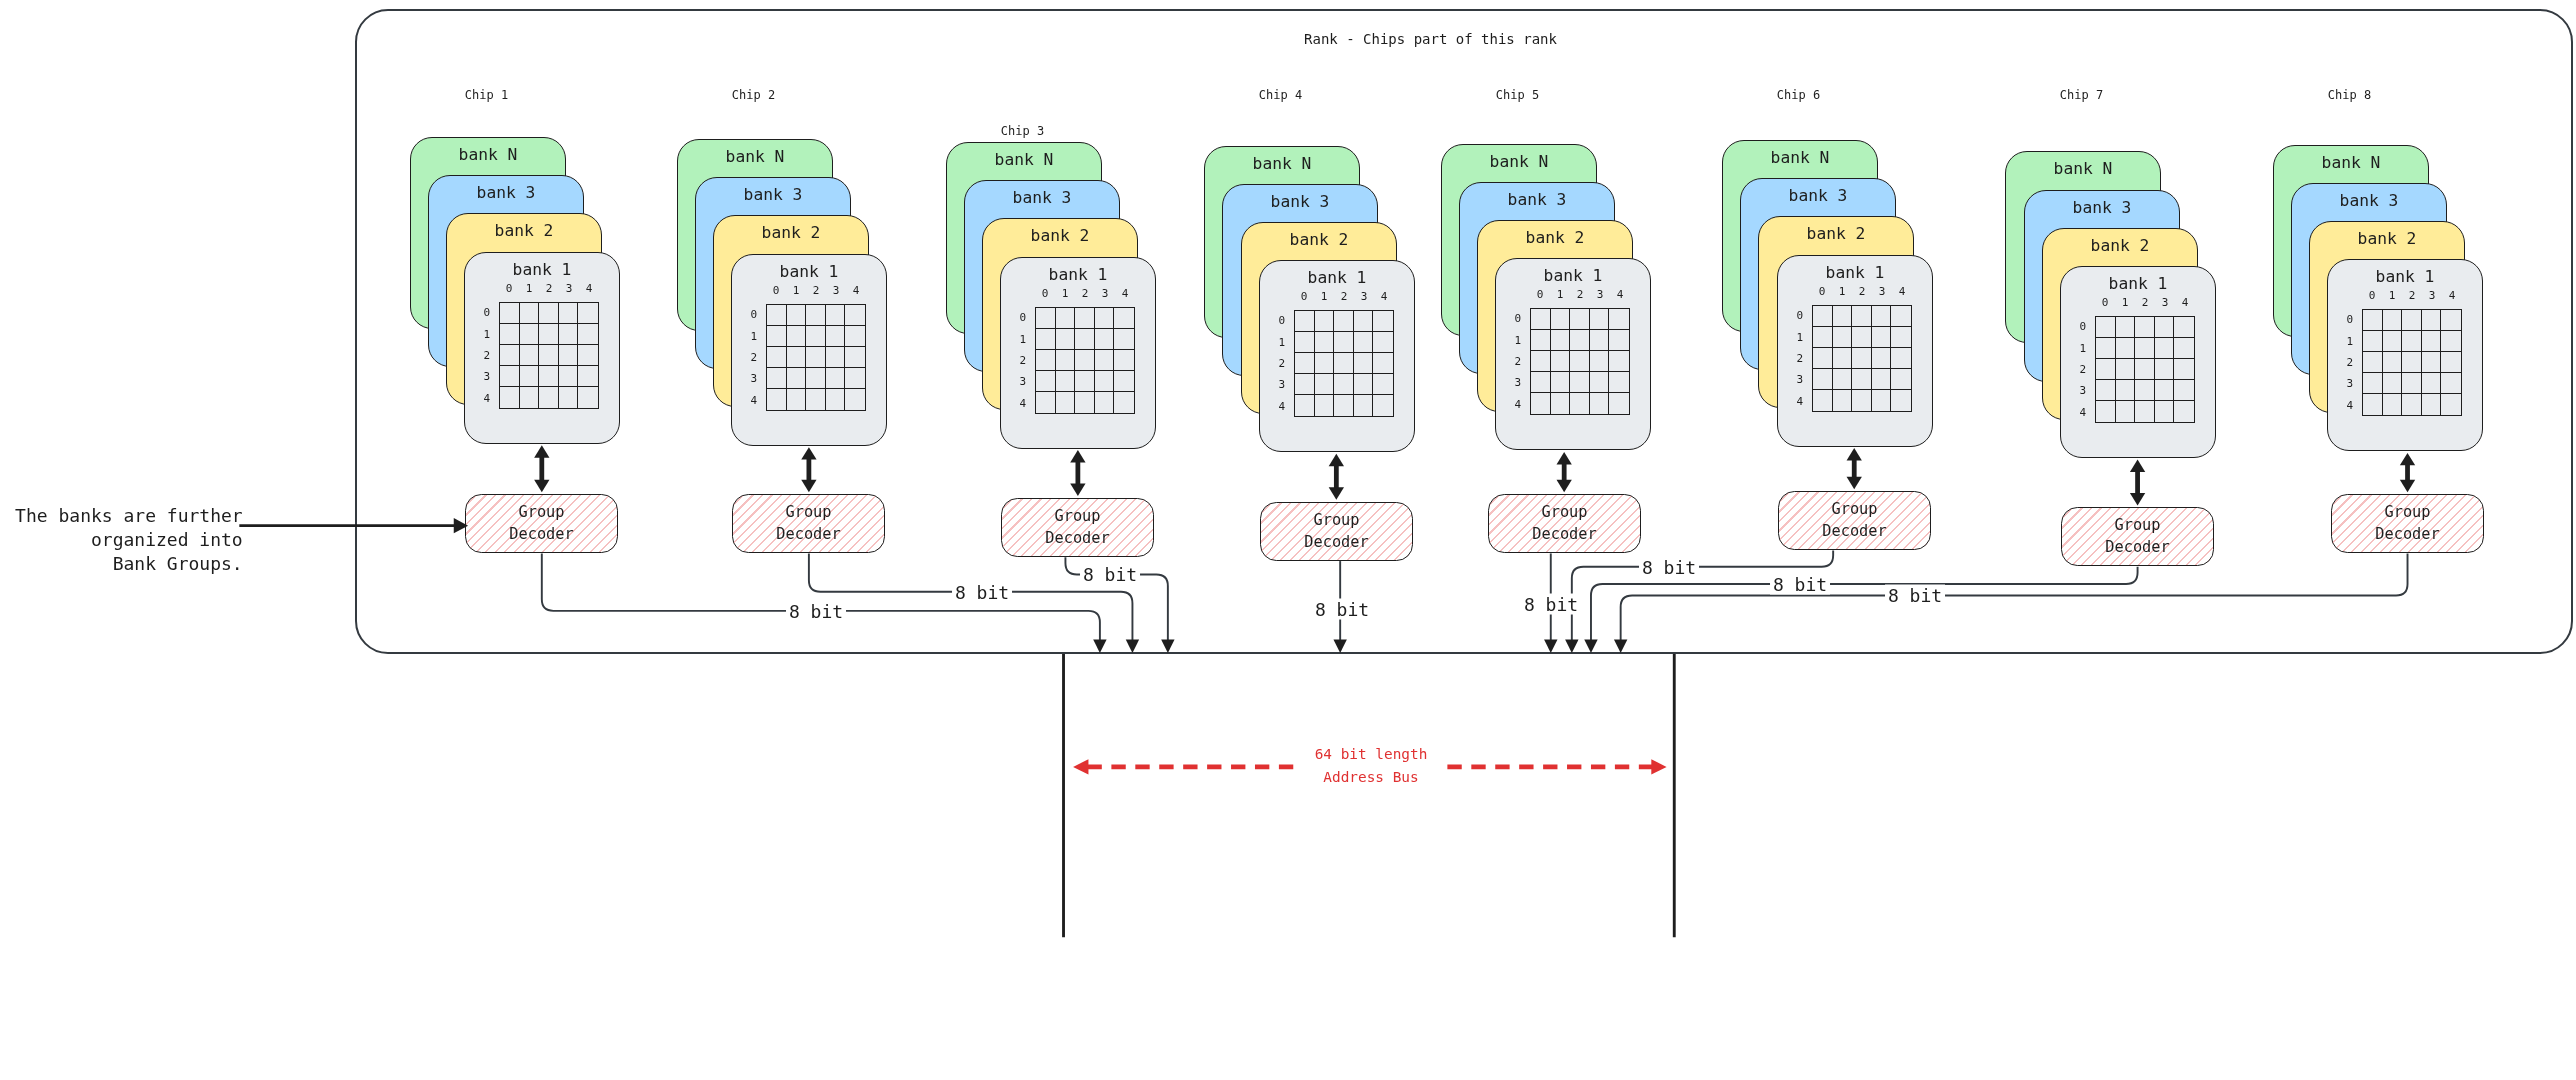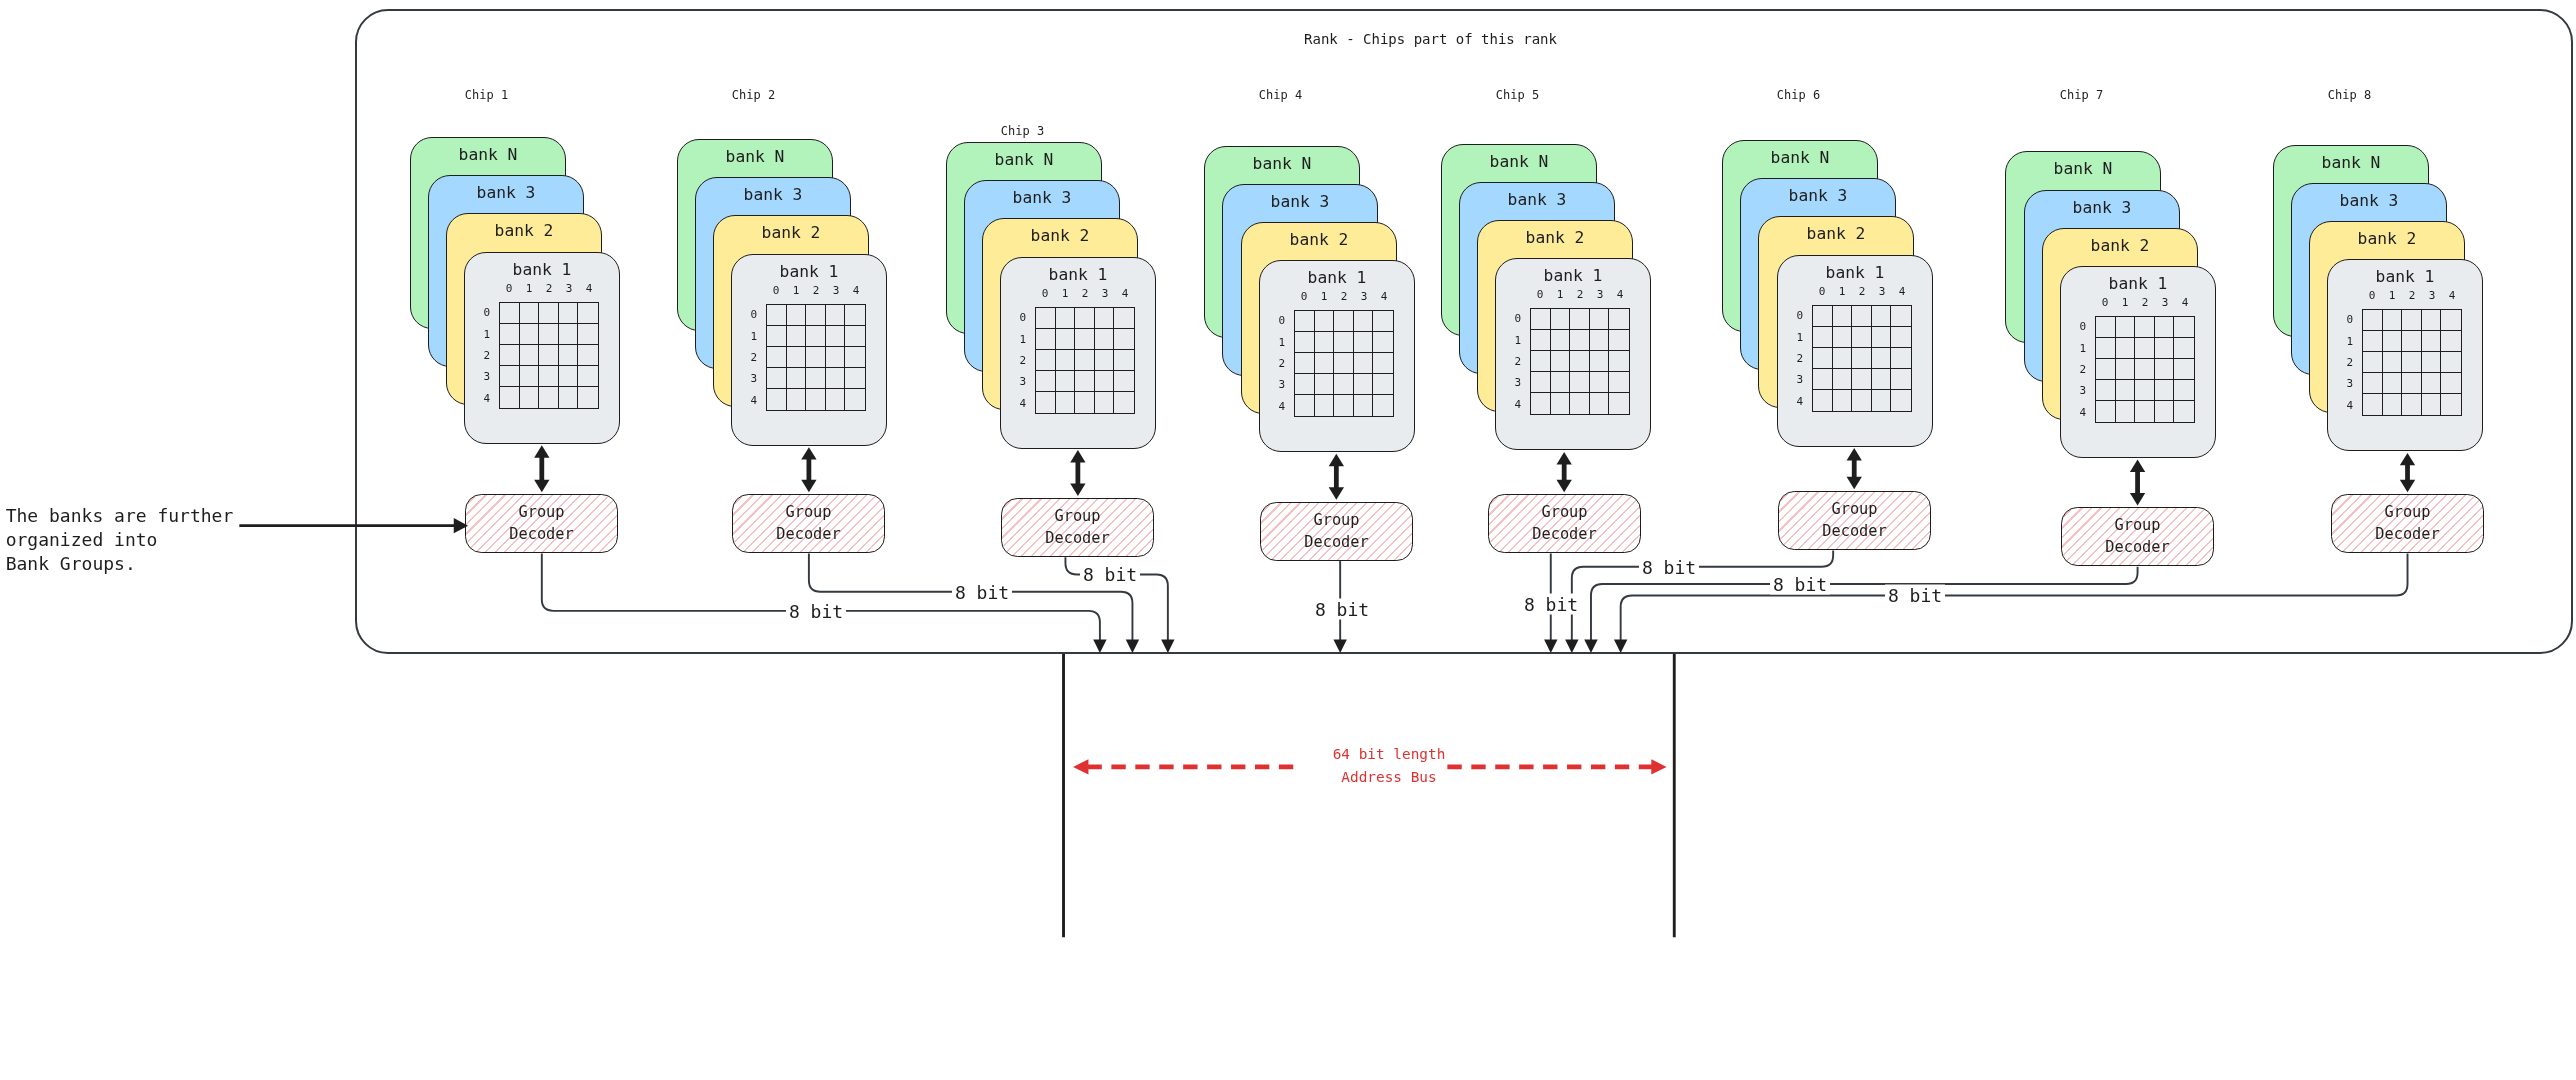--- a/index.html
+++ b/index.html
@@ -30,21 +30,21 @@
   .row-labels span{flex:1;display:flex;align-items:center;justify-content:center;}
 
   .decoder{position:absolute;width:153px;height:59px;border:1.5px solid #1e1e1e;
         border-radius:16.3px;box-sizing:border-box;display:flex;flex-direction:column;
         align-items:center;justify-content:center;font-size:15.3px;line-height:1.4;z-index:2;
         background:repeating-linear-gradient(135deg, rgba(224,49,49,0.30) 0 1.5px, rgba(255,255,255,0) 1.5px 6.7px),#fff;}
 
   .bus-label{position:absolute;transform:translate(-50%,-50%);background:#ffffff;
         padding:0 2.9px;font-size:18px;white-space:nowrap;z-index:4;}
 
-  .annotation{position:absolute;left:5.7px;top:504px;width:237px;text-align:left;
+  .annotation{position:absolute;left:5.7px;top:504px;width:237px;text-align:right;
         font-size:18px;line-height:24px;z-index:2;}
 
   .addr-label{position:absolute;left:1371px;top:743px;transform:translateX(-50%);
         text-align:center;font-size:14.4px;line-height:23px;z-index:4;}
 
   .cpu{position:absolute;left:924px;top:937px;width:858px;height:139px;
         border:4.8px solid #1e1e1e;border-radius:27px;box-sizing:border-box;
         display:flex;align-items:center;justify-content:center;font-size:14.4px;z-index:2;
         background:repeating-linear-gradient(135deg, rgba(116,192,252,0.55) 0 1.9px, rgba(255,255,255,0) 1.9px 13.4px),#fff;}
 
@@ -532,21 +532,21 @@
           <div></div>
         </div>
       </div>
       <div class="decoder" style="left:2331px;top:494px;">
         <div>Group</div>
         <div>Decoder</div>
       </div>
       <div class="bus-label" style="left:1915px;top:595px;">8 bit</div>
     </div>
 
-  <div class="addr-label" style="color: rgb(224, 49, 49); margin-left: 18px;">
+  <div class="addr-label" style="color: rgb(224, 49, 49);">
     <div>64 bit length</div>
     <div>Address Bus</div>
   </div>
 
 
   <svg class="overlay" width="2576" height="1081" viewBox="0 0 2691 1129">
       <line x1="566" y1="473" x2="566" y2="506" stroke="#1e1e1e" stroke-width="5"></line>
       <polygon points="558,478 574,478 566,465" fill="#1e1e1e"></polygon>
       <polygon points="558,501 574,501 566,514" fill="#1e1e1e"></polygon>
       <path d="M566 578 V626 Q566 638 578 638 H1137 Q1149 638 1149 650 V670" fill="none" stroke="#343a40" stroke-width="2"></path>

